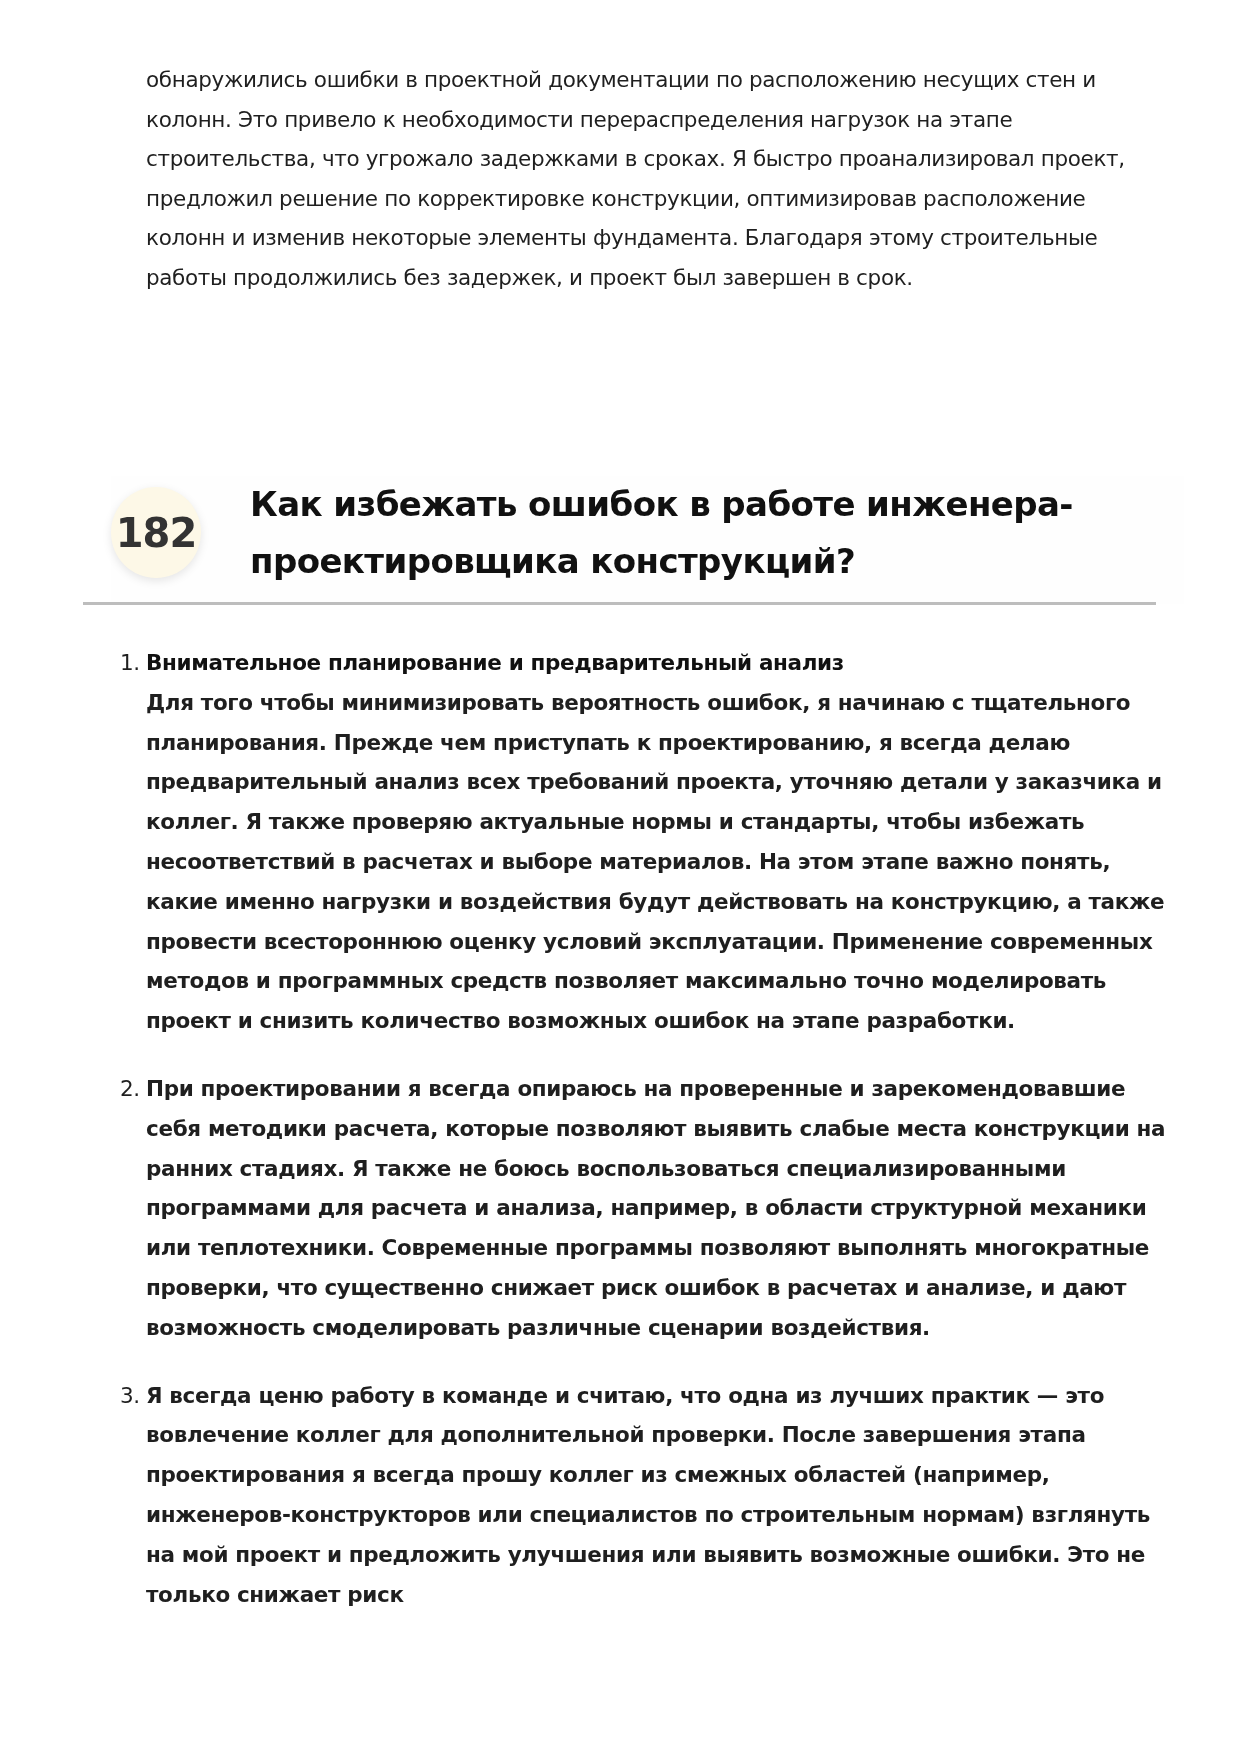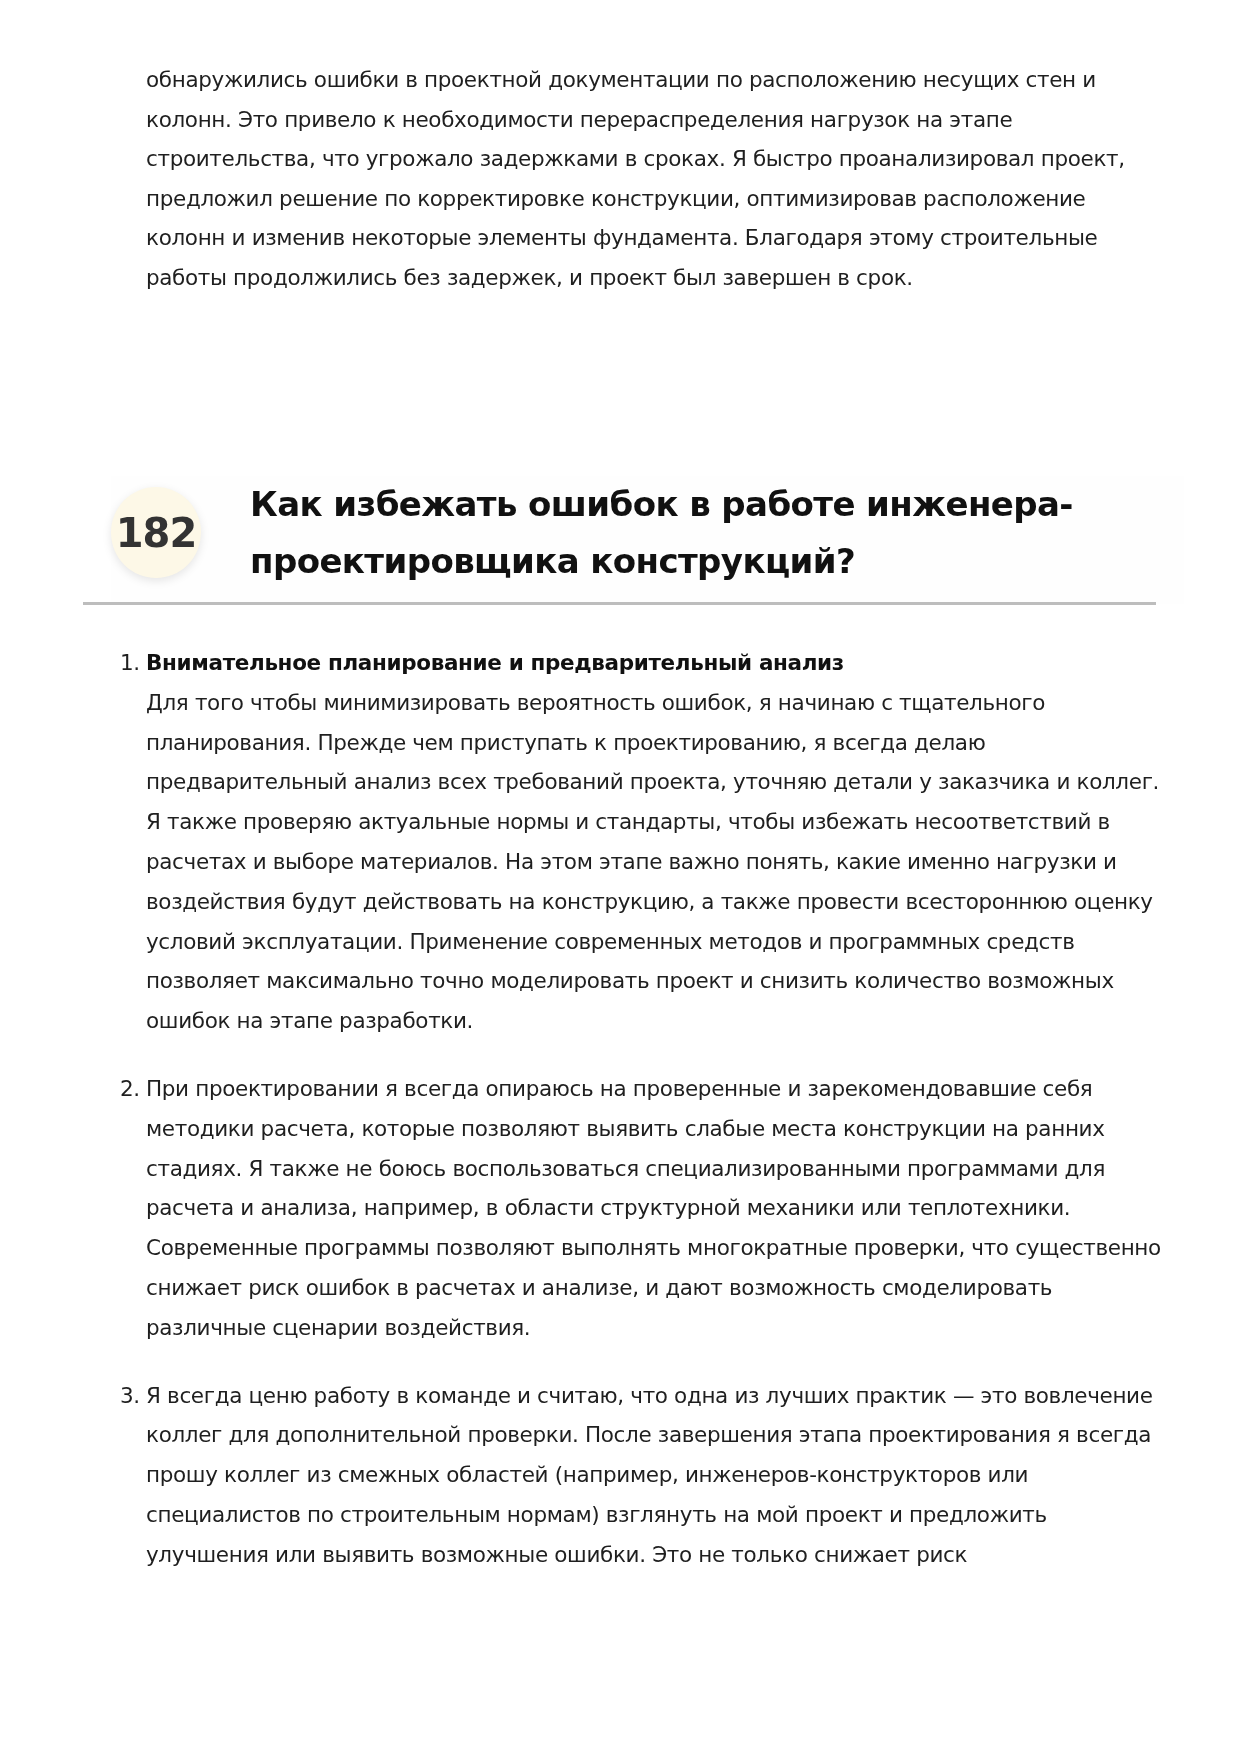--- a/index.html
+++ b/index.html
@@ -101,20 +101,21 @@
       top: 0;
       color: #1f1f1f;
     }
     .list-item .title {
       font-weight: bold;
       color: #111111;
       display: block;
     }
     .list-item .body {
       display: block;
+      font-weight: bold;
     }
   </style>
 </head>
 <body>
 
 <div class="page">
 
   <p class="intro">обнаружились ошибки в проектной документации по расположению несущих стен и колонн. Это привело к необходимости перераспределения нагрузок на этапе строительства, что угрожало задержками в сроках. Я быстро проанализировал проект, предложил решение по корректировке конструкции, оптимизировав расположение колонн и изменив некоторые элементы фундамента. Благодаря этому строительные работы продолжились без задержек, и проект был завершен в срок.</p>
 
   <div class="heading-block">

